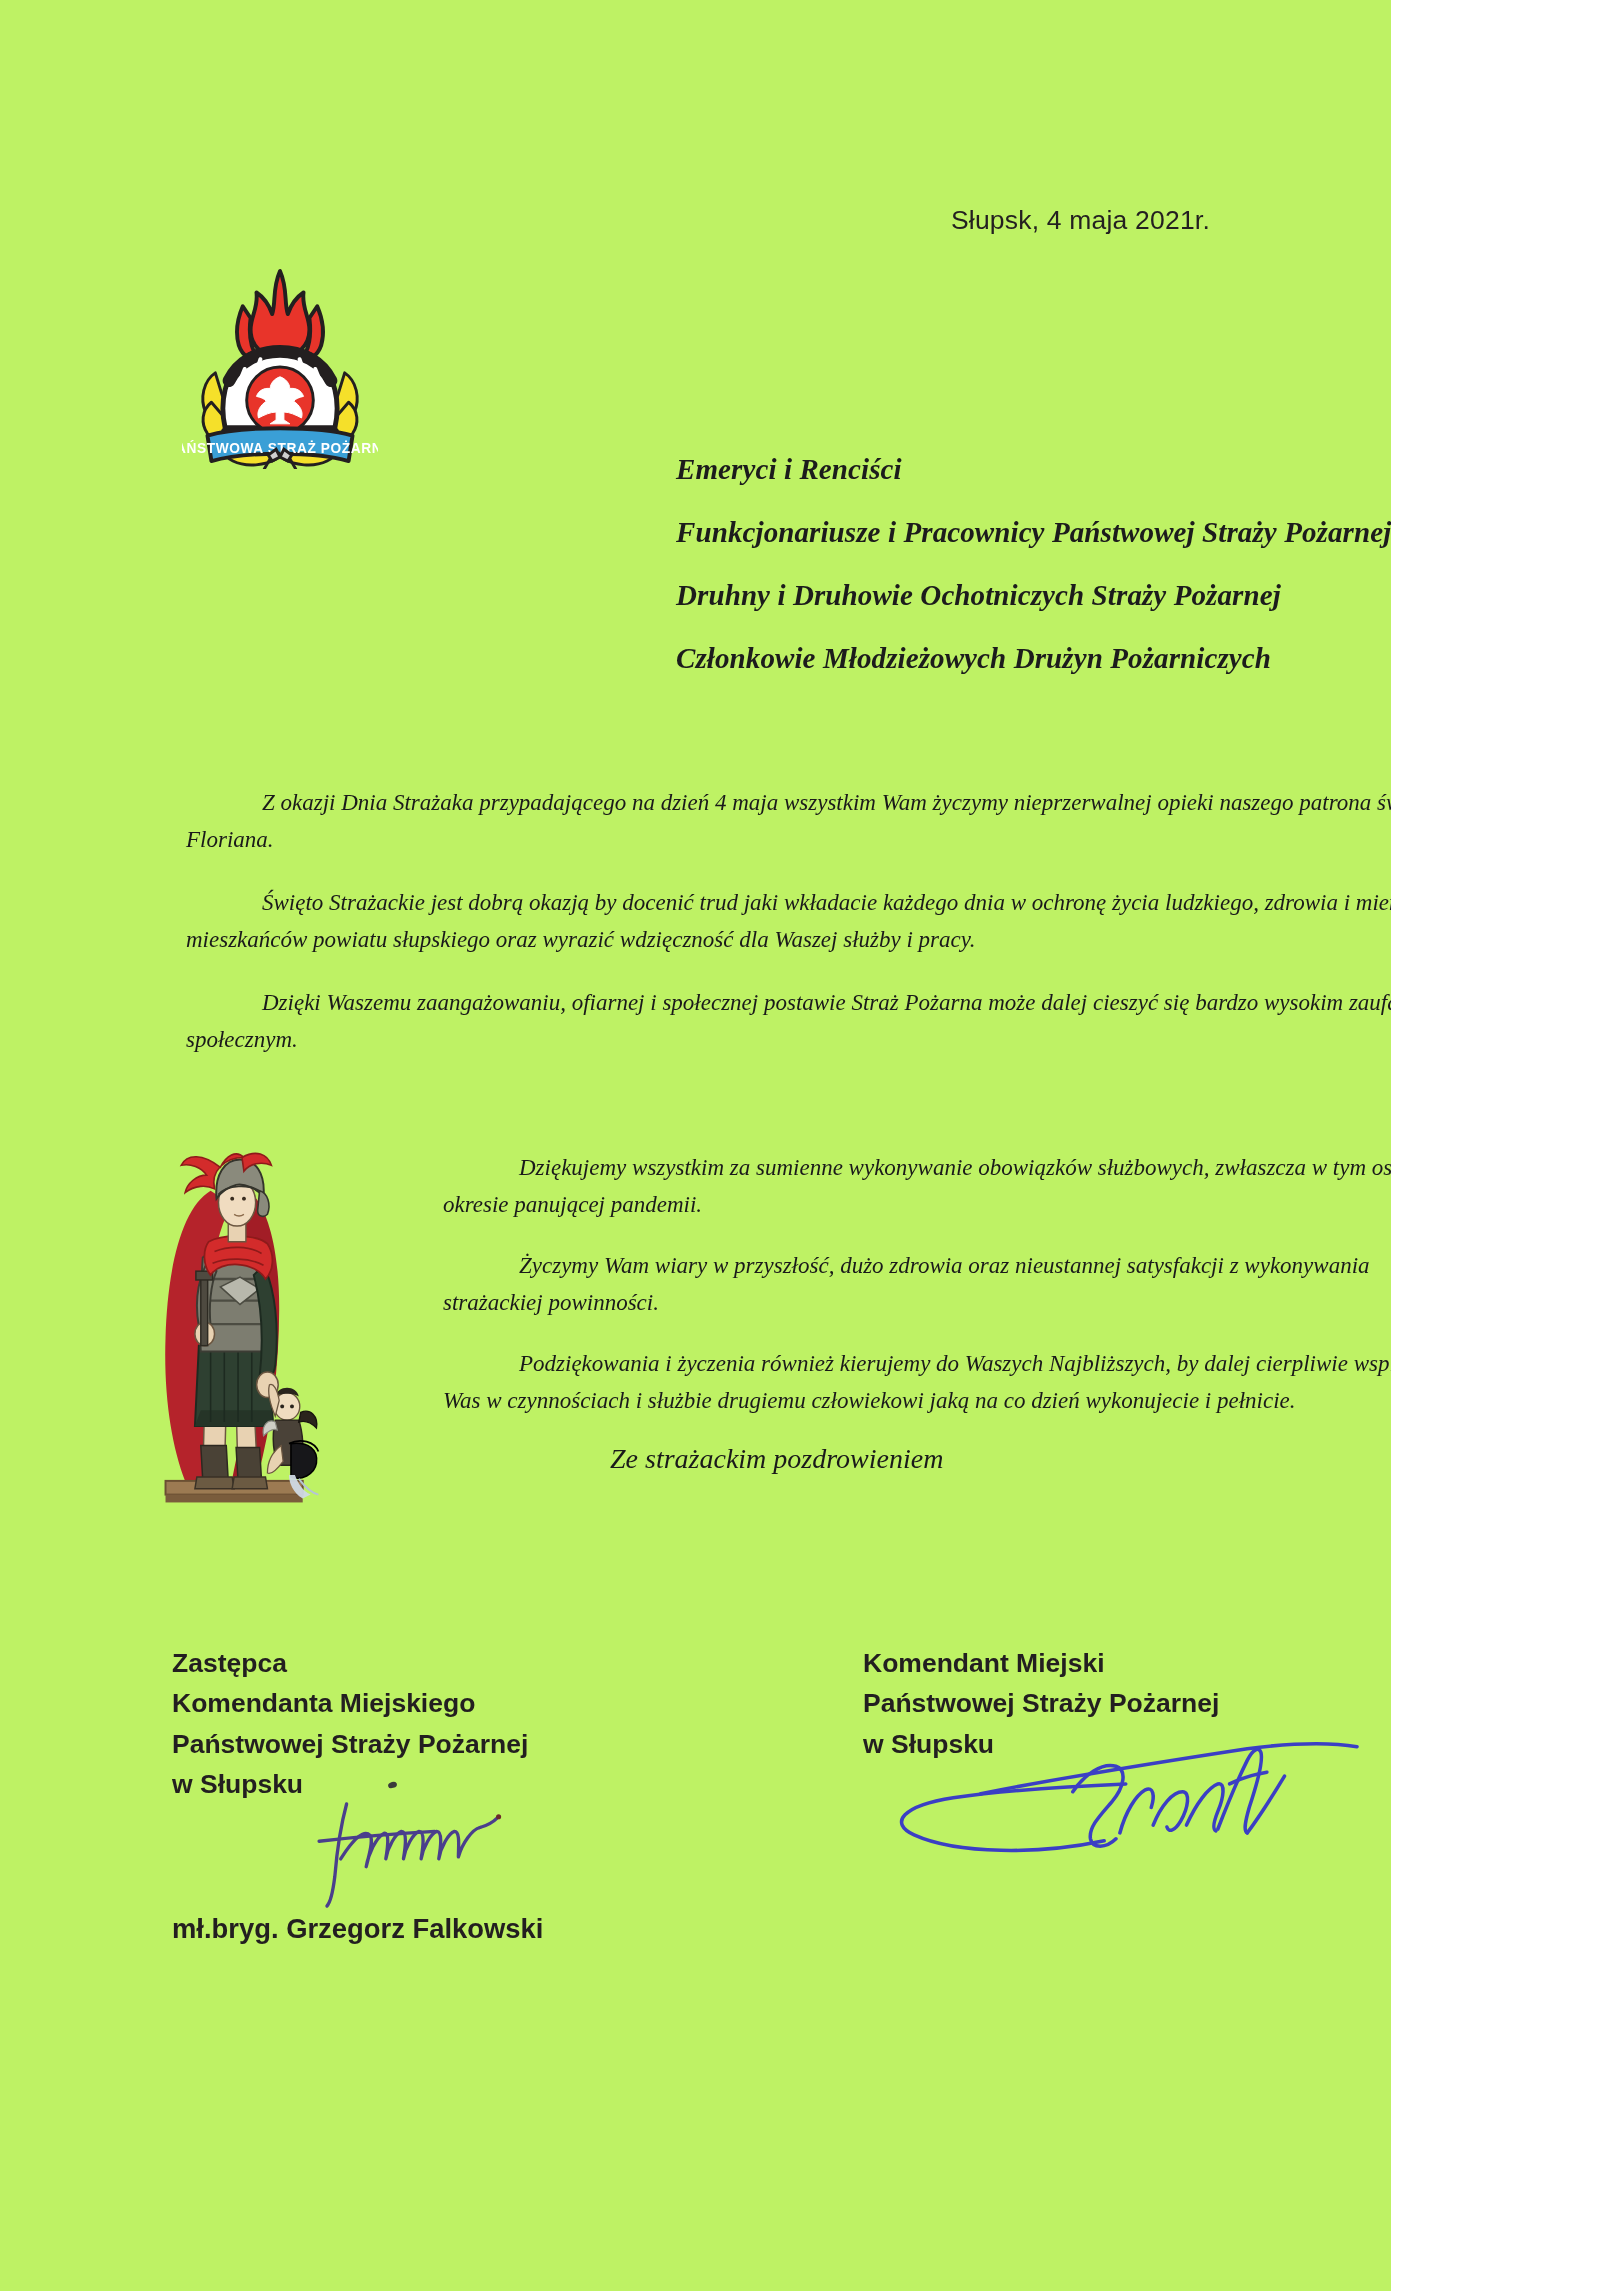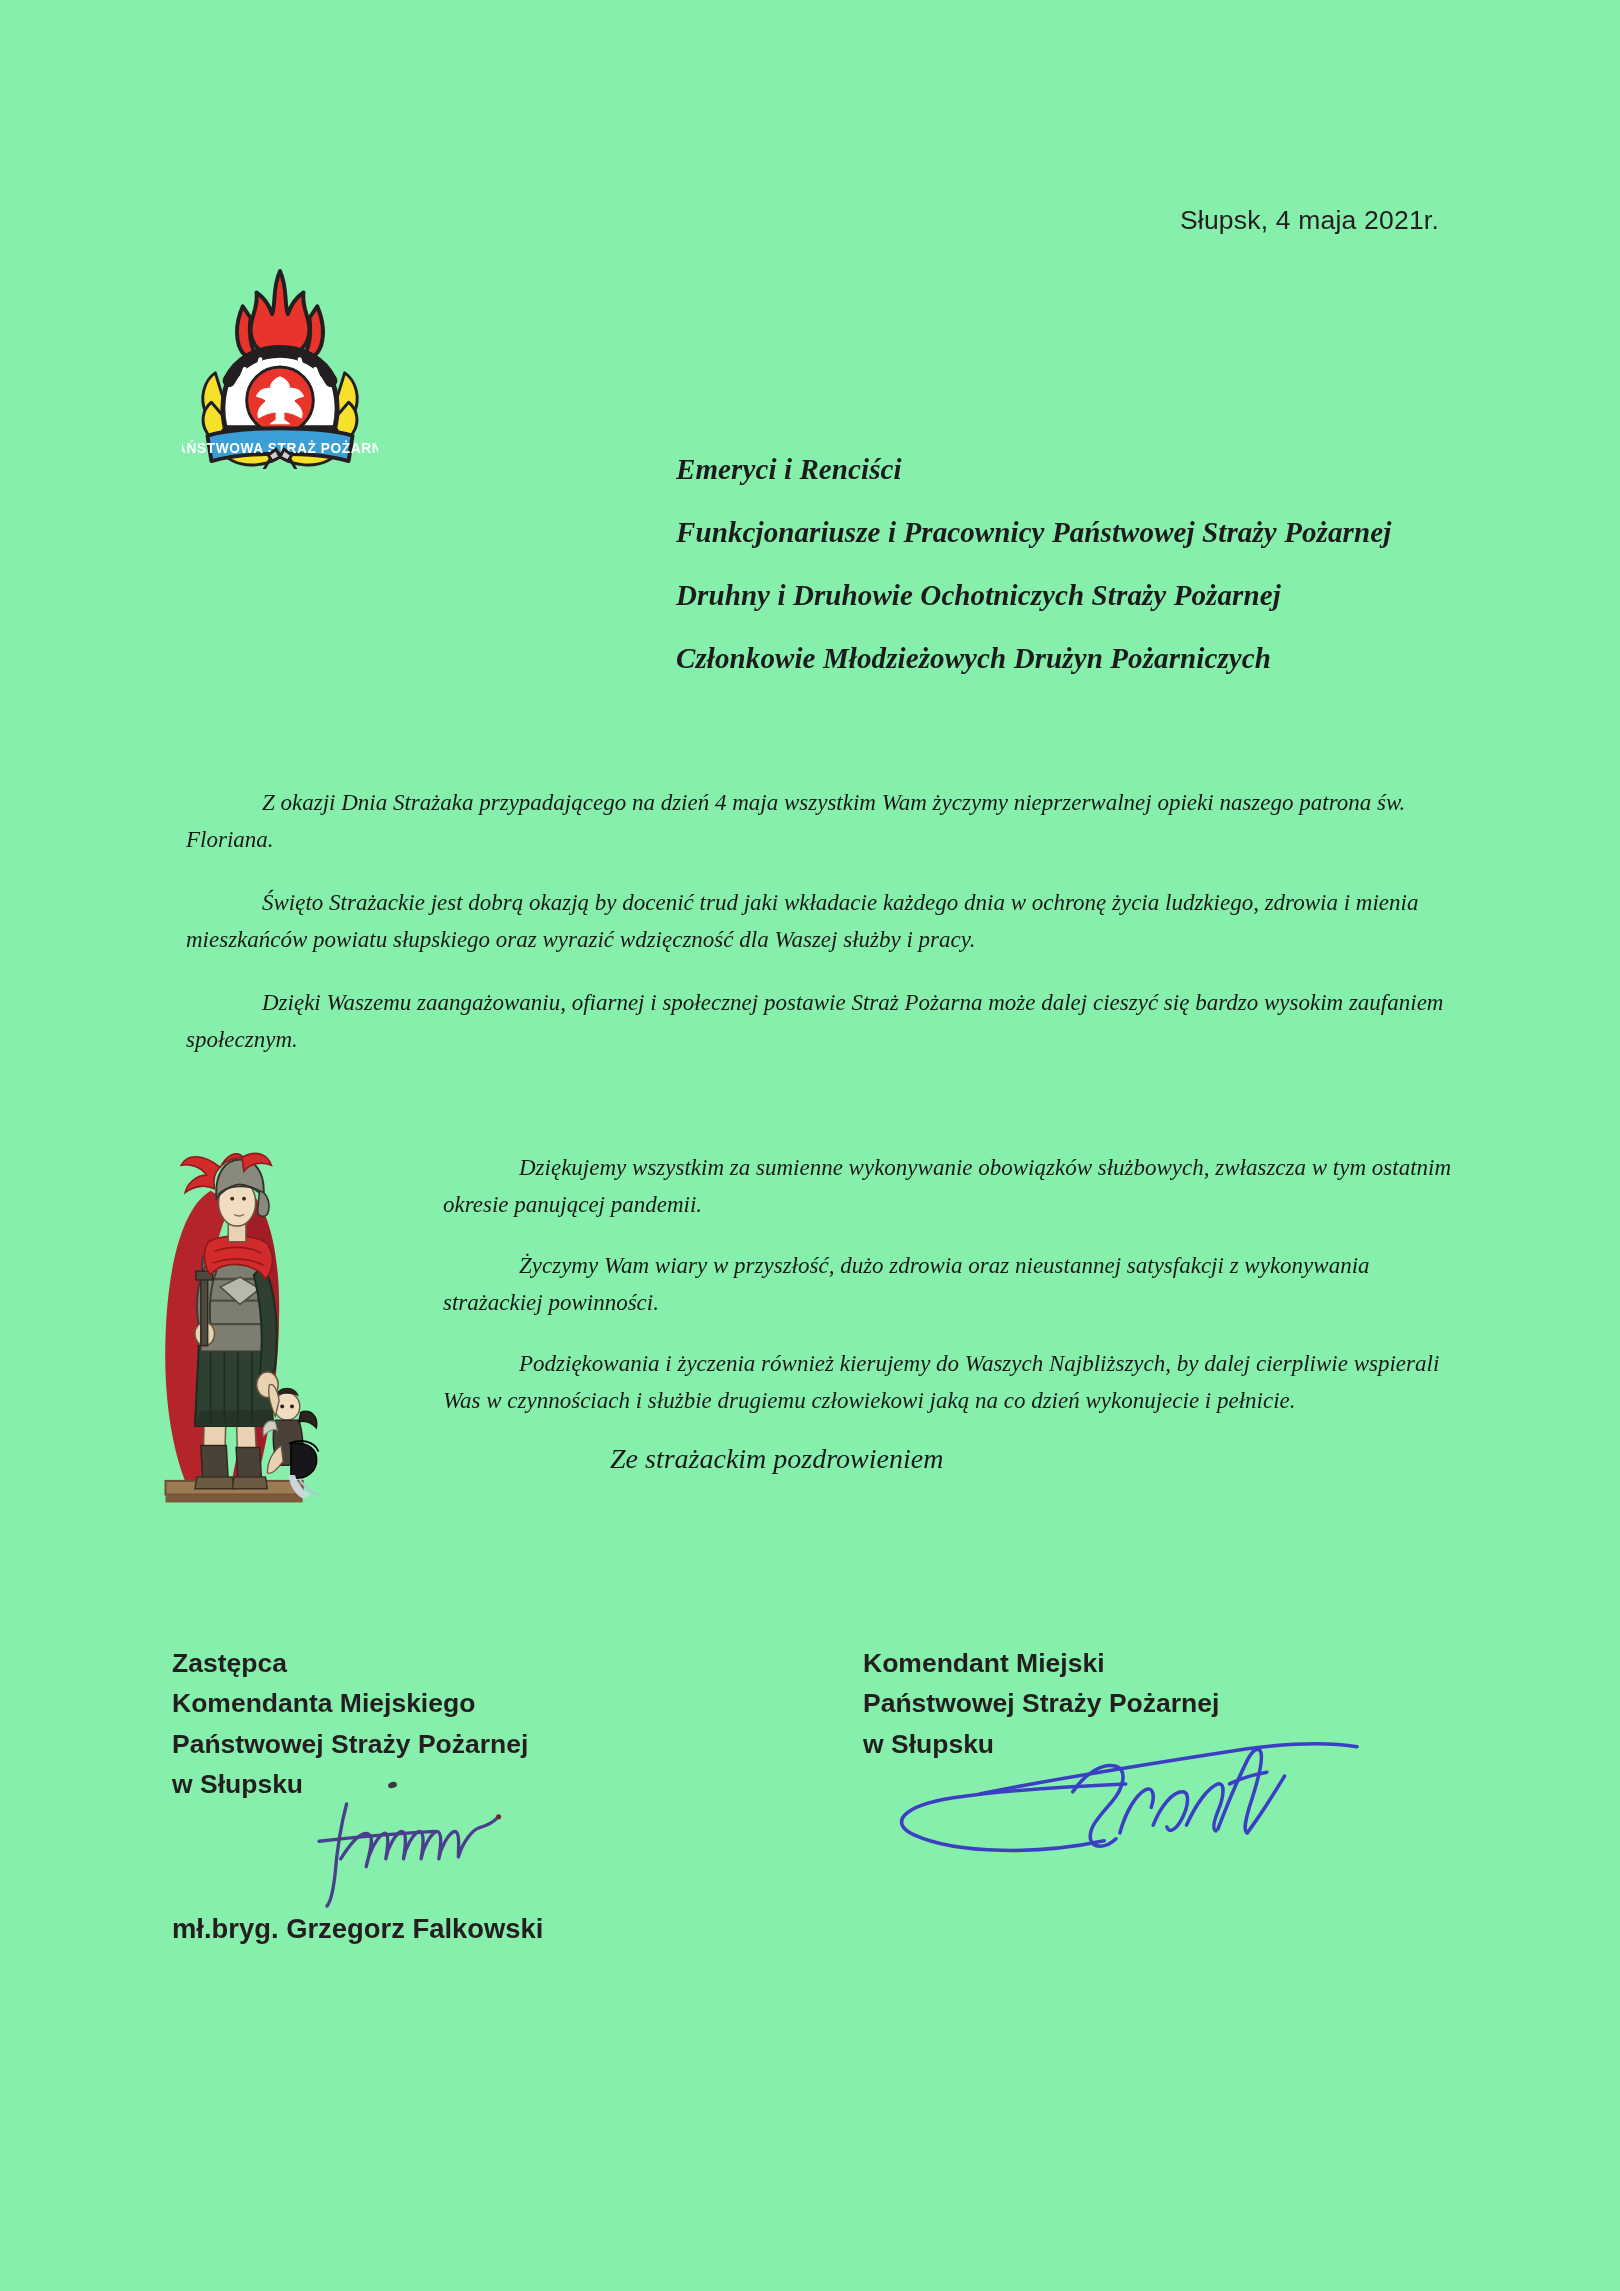--- a/index.html
+++ b/index.html
@@ -7,23 +7,23 @@
     margin: 0;
     padding: 0;
     background: #ffffff;
   }
   body {
     font-family: "Liberation Serif", "DejaVu Serif", serif;
     color: #1a1a1a;
   }
   .page {
     position: relative;
-    width: 1620px;
+    width: 1391px;
     height: 2292px;
-    background: #86efac;
+    background: #bef264;
     overflow: hidden;
     box-sizing: border-box;
   }
 
   
   .date-line {
     position: absolute;
     top: 205px;
     right: 181px;
     font-family: "Liberation Sans", "DejaVu Sans", sans-serif;

